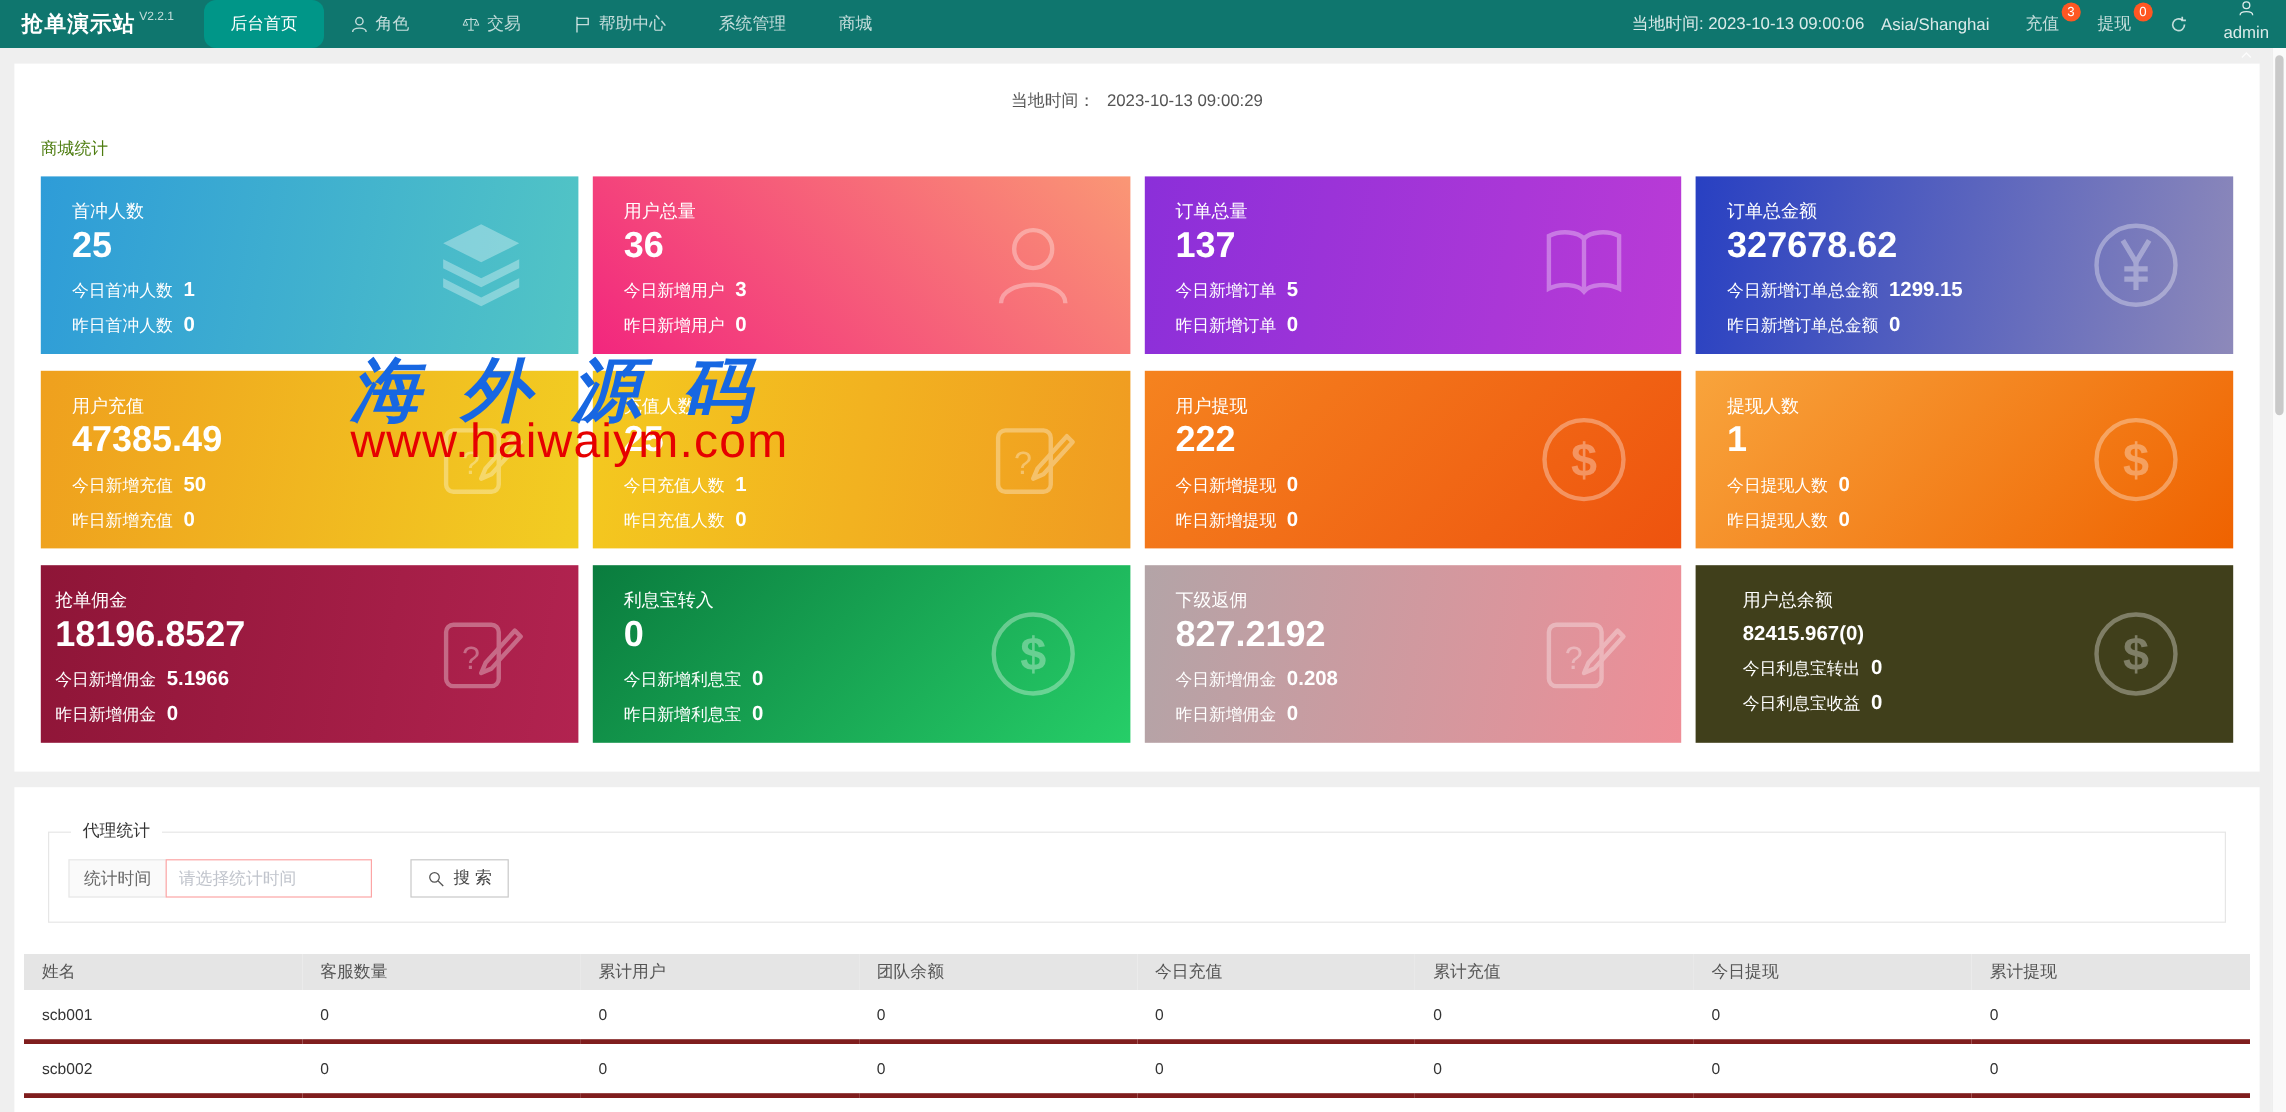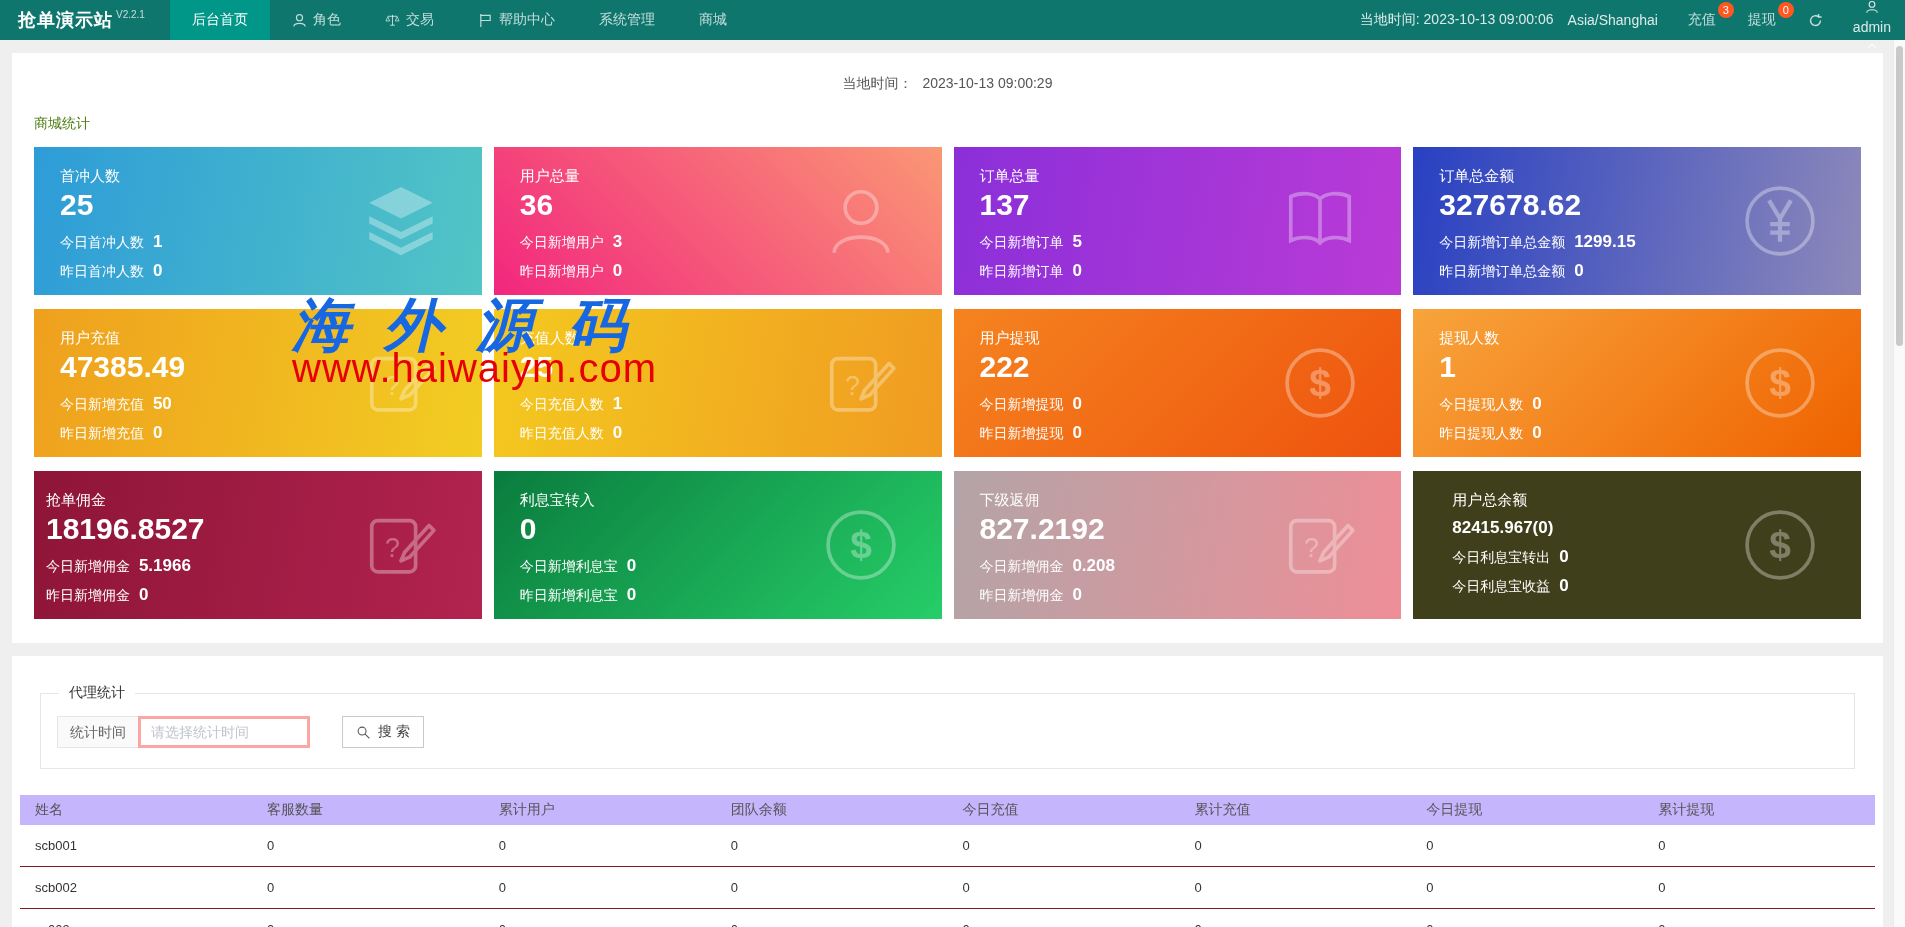--- a/index.html
+++ b/index.html
@@ -6,21 +6,21 @@
   html,body { width:1905px; height:927px; overflow:hidden; }
   body { font-family:"Liberation Sans","DejaVu Sans",sans-serif; background:#efefef; position:relative; }
 
   
   .navbar { height:40px; background:#0f766e; display:flex; align-items:stretch; color:rgba(255,255,255,.75); font-size:14px; position:relative; z-index:5; }
   .brand { display:flex; align-items:center; padding:0 18px; min-width:170px; color:#fff; cursor:pointer; }
   .brand-name { font-size:18px; font-weight:bold; letter-spacing:1px; }
   .brand-ver { font-size:10px; color:rgba(255,255,255,.75); margin-left:3px; transform:translateY(-6px); display:inline-block; }
   .menu { display:flex; list-style:none; align-items:stretch; }
   .menu-item { display:flex; align-items:center; gap:6px; padding:0 22px; cursor:pointer; white-space:nowrap; }
-  .menu-item.active { background:#009688; color:#fff; }
+  .menu-item.active { background:#009688; color:#fff;border-radius:10px; }
   .nav-right { margin-left:auto; display:flex; align-items:stretch; }
   .nav-cell { display:flex; align-items:center; padding:0 14px; white-space:nowrap; }
   .nav-time { color:rgba(255,255,255,.85); }
   .nav-tz { color:rgba(255,255,255,.85); padding-left:0; }
   .nav-action { position:relative; cursor:pointer; padding:0 16px; }
   .badge { position:absolute; top:2px; right:-2px; min-width:16px; height:16px; line-height:16px; border-radius:9px; background:#FF5722; color:#fff; font-size:11px; text-align:center; padding:0 4px; }
   .ico { display:inline-flex; align-items:center; justify-content:center; }
   .ico svg { display:block; }
   .nav-user { gap:5px; cursor:pointer; color:rgba(255,255,255,.85);flex-direction:column; }
 
@@ -43,26 +43,26 @@
   .watermark { position:absolute; left:292px; top:296px; z-index:9; pointer-events:none; line-height:1; }
   .wm-cn { font-size:58px; font-weight:bold; font-style:italic; letter-spacing:34px; font-family:"DejaVu Serif","Liberation Serif",serif; }
   .wm-url { font-size:40px; font-weight:normal; margin-top:-6px; letter-spacing:1px; }
 
   
   .panel-agent { margin-top:13px; height:300px; padding-top:28px; }
   fieldset.agent-box { border:1px solid #e6e6e6; margin:0 28px; padding:6px 0 18px; }
   fieldset.agent-box legend { margin-left:18px; padding:0 10px; font-size:14px; color:#333; }
   .form-row { display:flex; align-items:center; padding:8px 0 2px 16px; }
   .input-label { height:32px; line-height:30px; padding:0 12px; border:1px solid #e6e6e6; background:#fafafa; font-size:14px; color:#666; }
-  .time-input { height:32px; width:172px; border:3px solid #fca5a5; margin-left:-1px; padding:0 10px; font-size:14px; color:#333; outline:none; font-family:inherit; }
+  .time-input { height:32px; width:172px; border:1px solid #fca5a5; margin-left:-1px; padding:0 10px; font-size:14px; color:#333; outline:none; font-family:inherit; }
   .time-input::placeholder { color:#c0c4cc; }
   .search-btn { display:inline-flex; align-items:center; gap:7px; margin-left:32px; height:32px; padding:0 13px; background:#fff; border:1px solid #c9c9c9; font-size:14px; color:#444; cursor:pointer; font-family:inherit; }
   .agent-table { width:calc(100% - 16px); margin:26px 8px 0; border-collapse:collapse; table-layout:fixed; }
-  .agent-table th { background:#c4b5fd; font-weight:normal; text-align:left; font-size:14px; color:#555; padding:6px 15px; }
-  .agent-table td { padding:13px 15px; font-size:13px; color:#333; border-bottom:1px solid #7f1d1d; }
+  .agent-table th { background:#e5e5e5; font-weight:normal; text-align:left; font-size:14px; color:#555; padding:6px 15px; }
+  .agent-table td { padding:13px 15px; font-size:13px; color:#333; border-bottom:4px solid #7f1d1d; }
 
   
   .scrollbar { position:absolute; right:0; top:40px; bottom:0; width:12px; background:#fafafa; border-left:1px solid #ebebeb; z-index:20; }
   .scrollbar .thumb { position:absolute; left:2px; right:2px; top:6px; height:300px; background:#c9c9c9; border-radius:4px; }
 </style>
 </head>
 <body>
 
 <nav class="navbar">
   <div class="brand">

